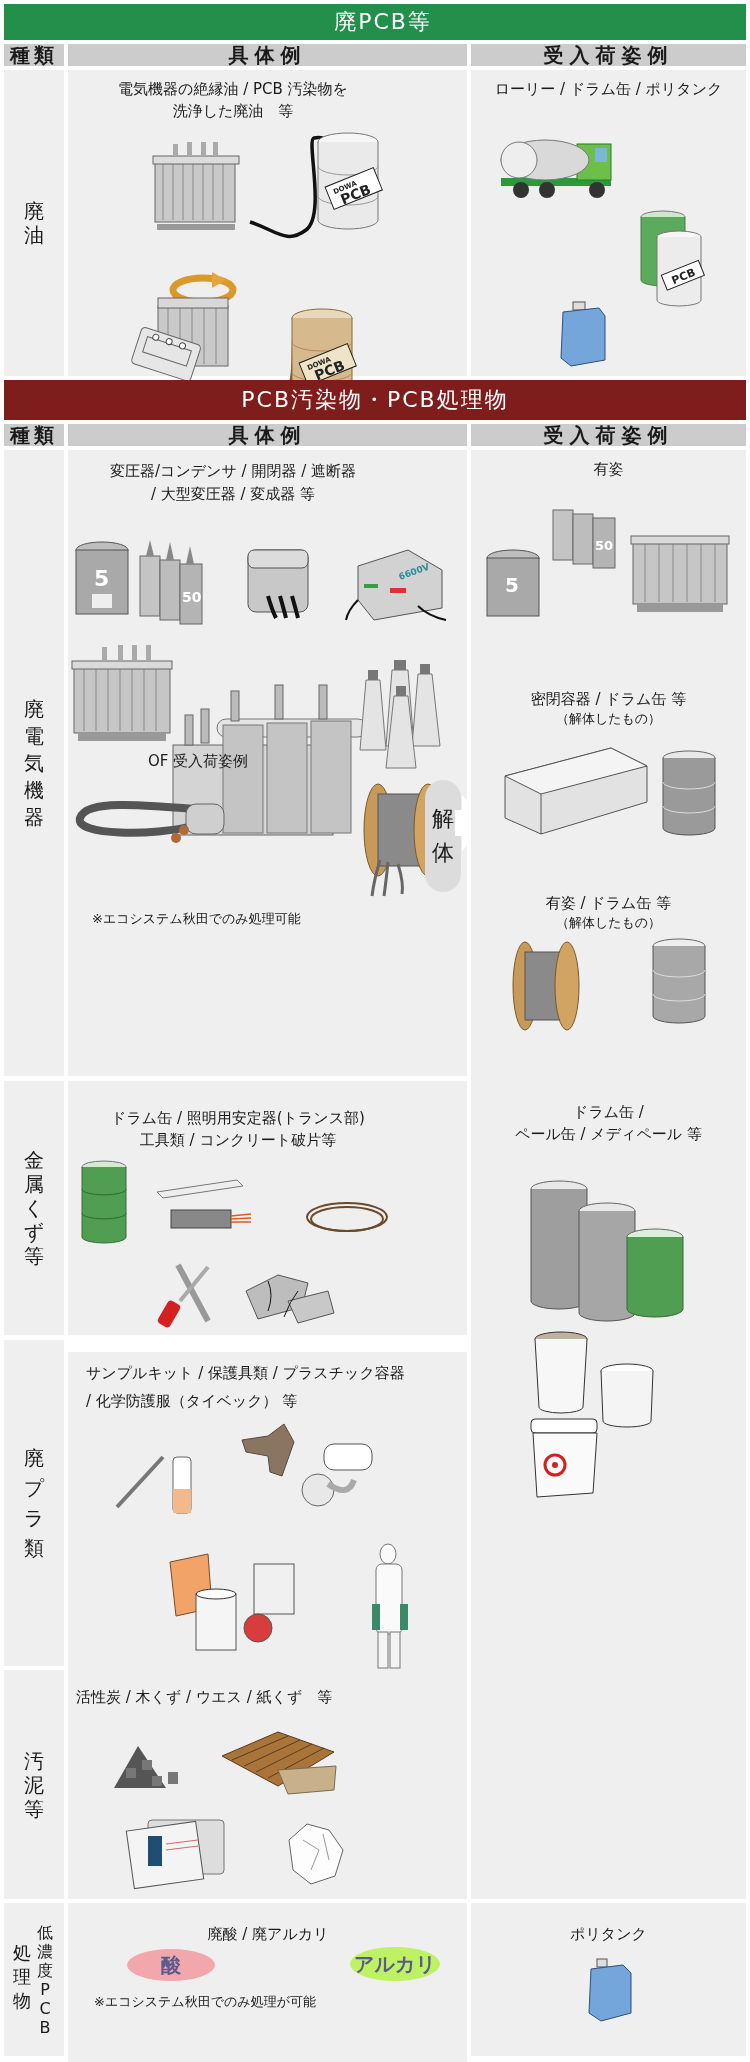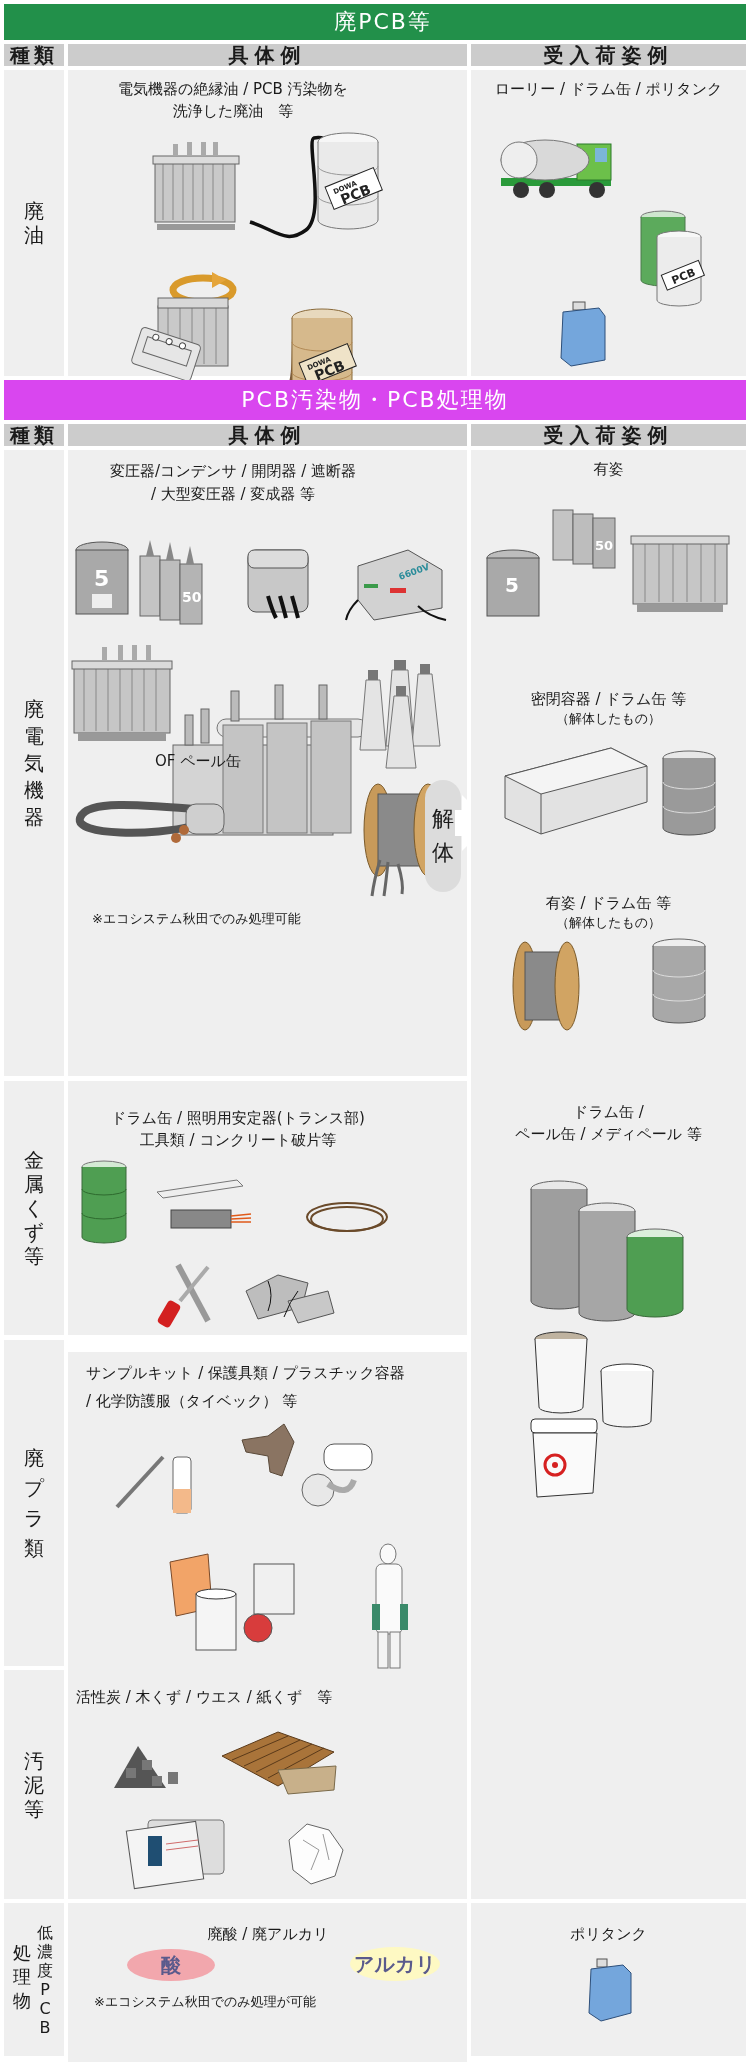--- a/index.html
+++ b/index.html
@@ -1,20 +1,20 @@
 <!DOCTYPE html>
 <html><head>
 <meta charset="utf-8">
 <style>
   * { box-sizing: border-box; margin: 0; padding: 0; }
   html, body { width: 750px; height: 2062px; background: #ffffff; overflow: hidden; }
   body { position: relative; font-family: "DejaVu Sans", "Liberation Sans", sans-serif; color: #1a1a1a; }
   .banner { position: absolute; left: 4px; width: 742px; color: #fff; font-size: 22px; letter-spacing: 2px; display: flex; align-items: center; justify-content: center; }
   .banner.green { background: #22904a; padding-left: 16px; }
-  .banner.blue { background: #d946ef; }
+  .banner.blue { background: #7f1d1d; }
   .hdr { position: absolute; height: 22px; background: #cccccc; font-weight: bold; font-size: 20px; display: flex; align-items: center; justify-content: center; letter-spacing: 6px; }
   .cell { position: absolute; background: #efefef; }
   .vlabel { position: absolute; display: flex; flex-direction: column; align-items: center; justify-content: center; font-size: 20px; line-height: 24px; }
   .vlabel span { display: block; }
   .txt { position: absolute; font-size: 15px; text-align: center; white-space: nowrap; line-height: 22px; }
   .txt.small { font-size: 13px; }
   .pill { position: absolute; left: 425px; top: 780px; width: 36px; height: 112px; background: #dcdcdc; border-radius: 18px; display: flex; flex-direction: column; align-items: center; justify-content: center; font-size: 22px; line-height: 34px; }
   .arrow { position: absolute; left: 462px; top: 795px; width: 0; height: 0; border-top: 28px solid transparent; border-bottom: 28px solid transparent; border-left: 28px solid #ffffff; }
   .arrow-stem { position: absolute; left: 455px; top: 810px; width: 10px; height: 26px; background: #fff; }
   .ellipse { position: absolute; border-radius: 50%; display: flex; align-items: center; justify-content: center; font-weight: bold; font-size: 20px; color: #5a5a8c; }
@@ -224,21 +224,21 @@
         <path d="M36 46 L50 46 L58 118 L28 118 Z"></path>
     </g>
     <g fill="#777">
         <rect x="10" y="20" width="10" height="10"></rect>
         <rect x="36" y="10" width="12" height="10"></rect>
         <rect x="62" y="14" width="10" height="10"></rect>
         <rect x="38" y="36" width="10" height="10"></rect>
       </g>
   </svg>
 
-  <div class="txt" style="left:0;width:260px;top:300px;">OF ペール缶</div>
+  <div class="txt" style="left:0;width:260px;top:300px;">OF 受入荷姿例</div>
   <svg width="160" height="70" style="left:8px;top:340px;">
     <path d="M130 20 C 60 14, 10 10, 4 28 S 80 46, 116 36" stroke="#555" stroke-width="8" fill="none"></path>
     <rect x="110" y="14" width="38" height="30" rx="10" fill="#cfcfcf" stroke="#666"></rect>
     <circle cx="108" cy="40" r="5" fill="#b06a3a"></circle>
       <circle cx="100" cy="48" r="5" fill="#b06a3a"></circle>
   </svg>
   <svg width="100" height="120" style="left:280px;top:330px;">
     <ellipse cx="30" cy="50" rx="14" ry="46" fill="#c89a5a" stroke="#7a5a2a"></ellipse>
     <rect x="30" y="14" width="50" height="72" fill="#8a8a8a" stroke="#555"></rect>
     <ellipse cx="80" cy="50" rx="14" ry="46" fill="#d1a463" stroke="#7a5a2a"></ellipse>
@@ -463,21 +463,21 @@
     <span>濃</span>
     <span>度</span>
     <span>P</span>
     <span>C</span>
     <span>B</span>
   </div>
 </div>
 <div class="cell" style="left:68px;top:1903px;width:399px;height:195px;">
   <div class="txt" style="left:0;width:400px;top:20px;">廃酸 / 廃アルカリ</div>
   <div class="ellipse" style="left:59px;top:46px;width:88px;height:32px;background:#f2a7ad;">酸</div>
-  <div class="ellipse" style="left:282px;top:44px;width:90px;height:34px;background:#fef9c3;">アルカリ</div>
+  <div class="ellipse" style="left:282px;top:44px;width:90px;height:34px;background:#bef264;">アルカリ</div>
   <div class="txt small" style="left:26px;top:88px;text-align:left;">※エコシステム秋田でのみ処理が可能</div>
 </div>
 <div class="cell" style="left:471px;top:1903px;width:275px;height:153px;">
   <div class="txt" style="left:0;width:275px;top:20px;">ポリタンク</div>
   <svg width="50" height="66" style="left:116px;top:56px;">
     <rect x="10" y="0" width="10" height="8" fill="#ddd" stroke="#555"></rect>
     <path d="M4 10 L36 6 L44 14 L44 54 L14 62 L2 54 Z" fill="#74a6dc" stroke="#2d4f7a"></path>
   </svg>
 </div>
 

